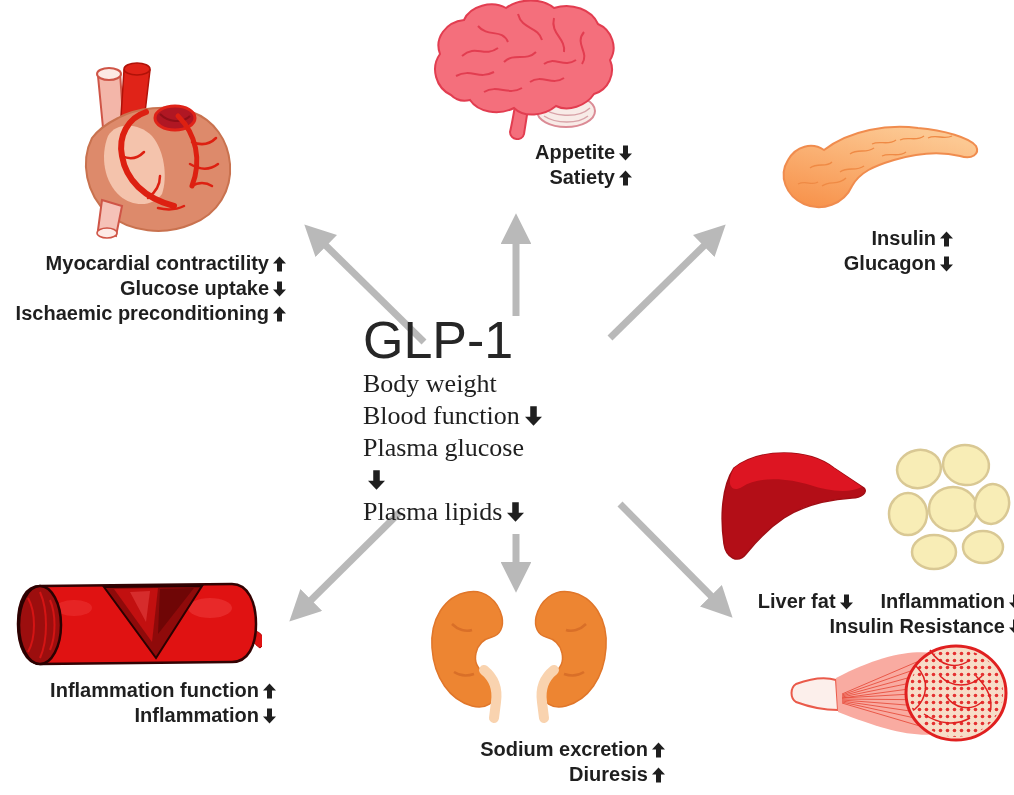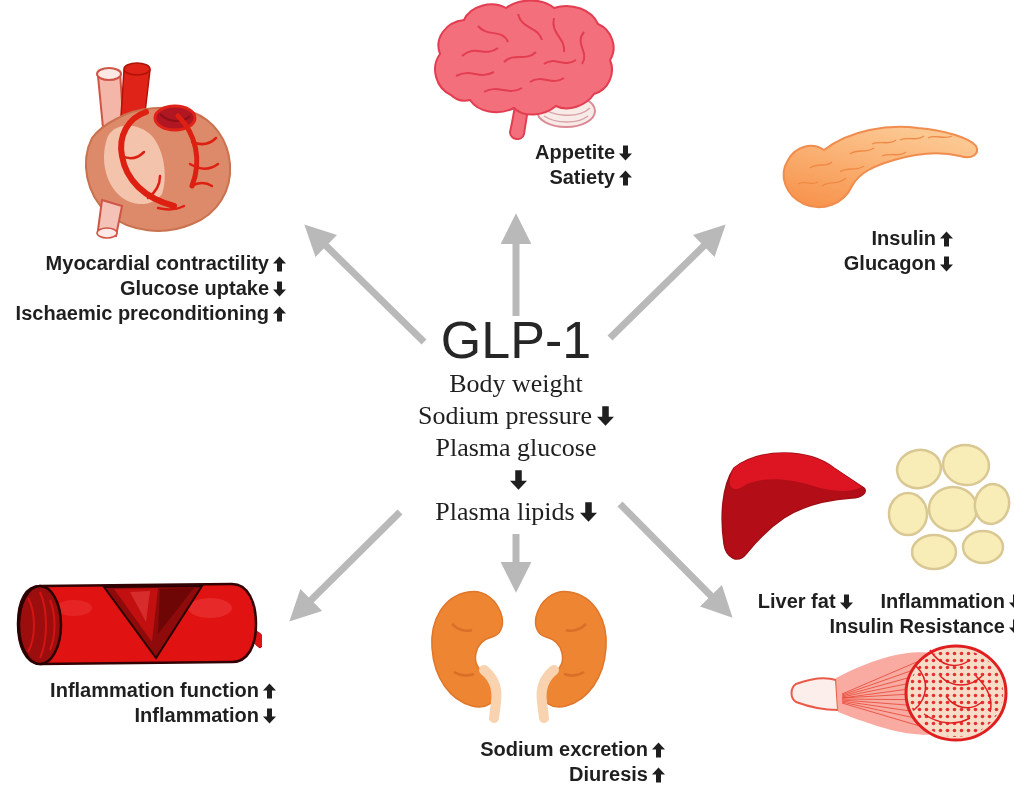--- a/index.html
+++ b/index.html
@@ -10,21 +10,21 @@
   html,body{margin:0;padding:0;background:#fff;}
   .canvas{position:relative;width:1014px;height:795px;background:#fff;overflow:hidden;
           font-family:"Liberation Sans",sans-serif;color:var(--text);}
   .overlay{position:absolute;left:0;top:0;width:1014px;height:795px;}
   .organ{position:absolute;}
   .labels{position:absolute;text-align:right;font-weight:700;font-size:20px;line-height:25px;color:var(--text);}
   .labels .line{white-space:nowrap;}
   .labels .seg + .seg{margin-left:28px;}
   .arrow-glyph{display:inline-block;width:13px;height:16px;vertical-align:-2px;margin-left:4px;fill:var(--text);}
   .arrow-glyph.down{transform:rotate(180deg);}
-  .center-block{position:absolute;left:363px;top:312px;width:306px;text-align:center;}
+  .center-block{position:absolute;left:363px;top:312px;width:306px;text-align:left;}
   .glp1-title{font-size:52px;line-height:56px;font-weight:400;color:#262626;white-space:nowrap;}
   .center-lines{font-weight:400;font-family:Liberation Serif, serif;}
   .center-lines .line{font-size:26px;line-height:32px;white-space:nowrap;}
   .center-lines .arrow-glyph{width:17px;height:20px;vertical-align:-2px;margin-left:5px;}
 </style>
 </head>
 <body>
 
 <div class="canvas">
 
@@ -164,21 +164,21 @@
       <path d="M134,78 C148,88 166,90 180,82"></path>
       <path d="M156,60 C164,72 180,76 192,66"></path>
       <path d="M186,40 C196,50 204,62 200,76"></path>
     </g>
   </svg>
 
   <div class="center-block">
     <div class="glp1-title">GLP-1</div>
     <div class="center-lines">
         <div class="line"><span class="seg"><span>Body weight</span></span></div>
-        <div class="line"><span class="seg"><span>Sodium pressure</span><svg viewBox="0 0 13 15" class="arrow-glyph down">
+        <div class="line"><span class="seg"><span>Blood function</span><svg viewBox="0 0 13 15" class="arrow-glyph down">
               <path d="M6.5,0 L13,7 L9,7 L9,15 L4,15 L4,7 L0,7 Z"></path>
             </svg></span></div>
         <div class="line"><span class="seg"><span>Plasma glucose</span></span></div>
         <div class="line"><span class="seg"><svg viewBox="0 0 13 15" class="arrow-glyph down">
               <path d="M6.5,0 L13,7 L9,7 L9,15 L4,15 L4,7 L0,7 Z"></path>
             </svg></span></div>
         <div class="line"><span class="seg"><span>Plasma lipids</span><svg viewBox="0 0 13 15" class="arrow-glyph down">
               <path d="M6.5,0 L13,7 L9,7 L9,15 L4,15 L4,7 L0,7 Z"></path>
             </svg></span></div>
       </div>

